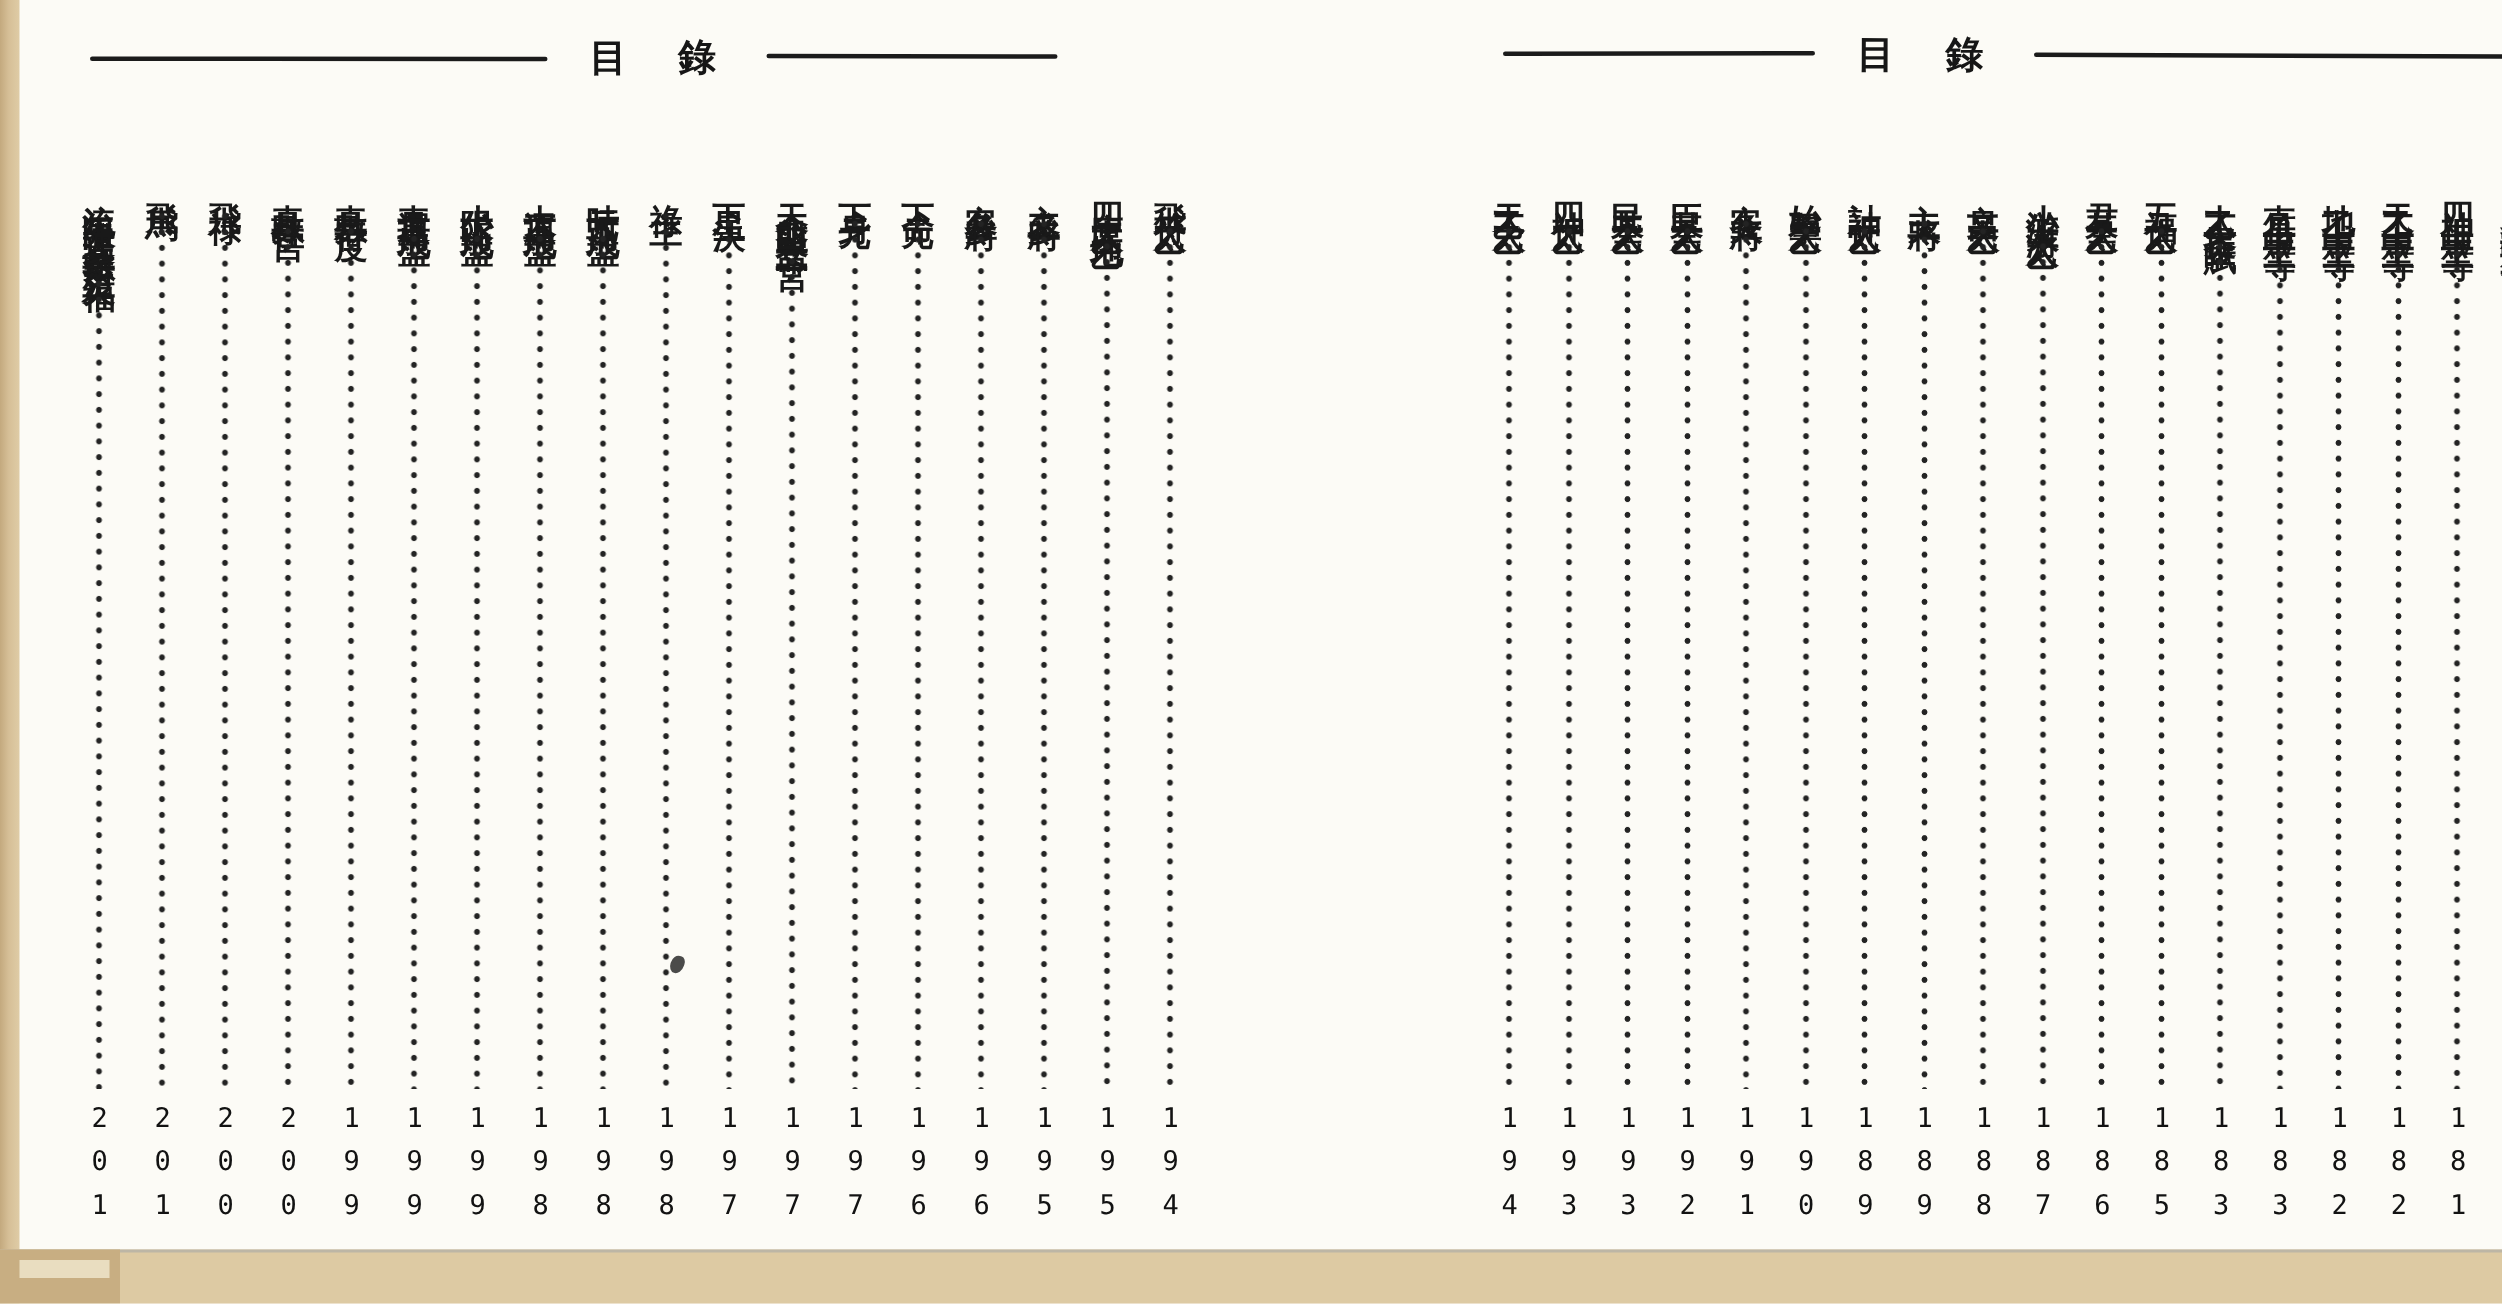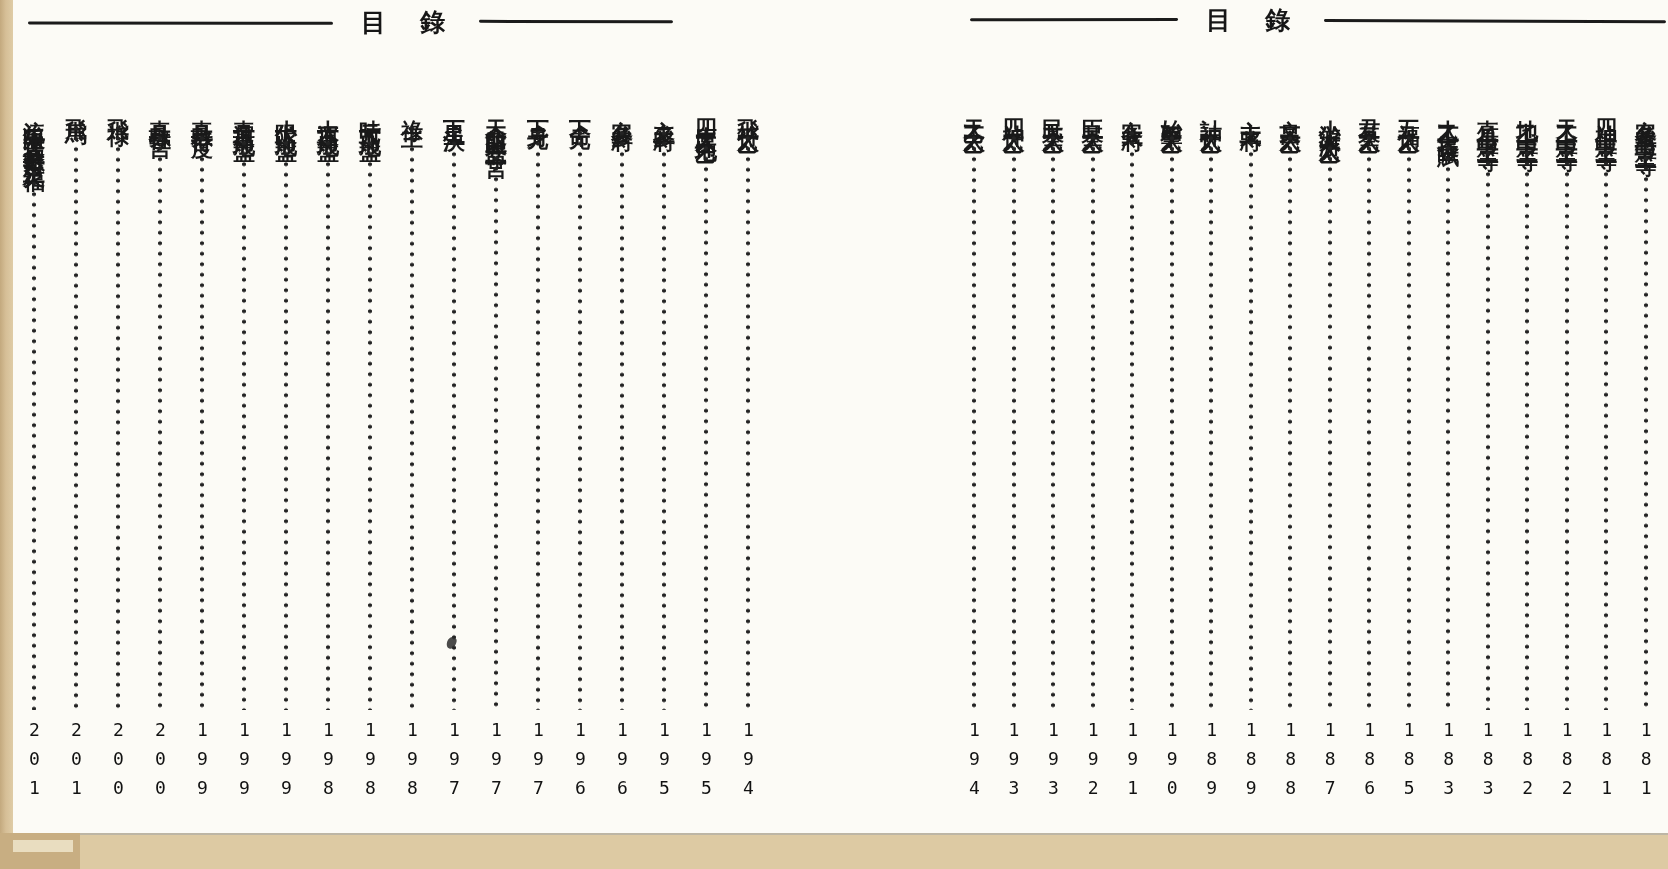--- a/index.html
+++ b/index.html
@@ -13,21 +13,21 @@
   
   .edge-left  { position:absolute; left:0; top:0; width:13px; height:869px;
                 background:linear-gradient(to right,#c3a97e 0%,#d6bf97 45%,#dfcca6 100%); }
   .edge-bottom{ position:absolute; left:0; top:833px; width:1668px; height:36px;
                 background:#ddcaa3; border-top:2px solid #bdb6a5; }
   .edge-corner{ position:absolute; left:0; top:833px; width:80px; height:36px;
                 background:#c8ae82; }
   .edge-corner-notch { position:absolute; left:13px; top:840px; width:60px; height:12px;
                 background:#e9ddc0; }
 
-  .page { position:absolute; top:0; height:718px; }
+  .page { position:absolute; top:16px; height:718px;margin-left:32px; }
   .page-left  { left:13px;  width:790px; }
   .page-right { left:855px; width:813px; }
 
   
   .hdr { position:absolute; display:flex; align-items:center; }
   .hdr-left  { top:6px; left:15px; width:645px; transform:rotate(-0.25deg); }
   .hdr-right { top:4px; left:115px; width:696px; transform:rotate(0.2deg); }
   .rule { height:3px; background:#1b1b1b; border-radius:2px; }
   .hdr-left  .r1 { width:305px; transform:rotate(0.3deg); }
   .hdr-left  .r2 { flex:1;      transform:rotate(0.35deg); }

